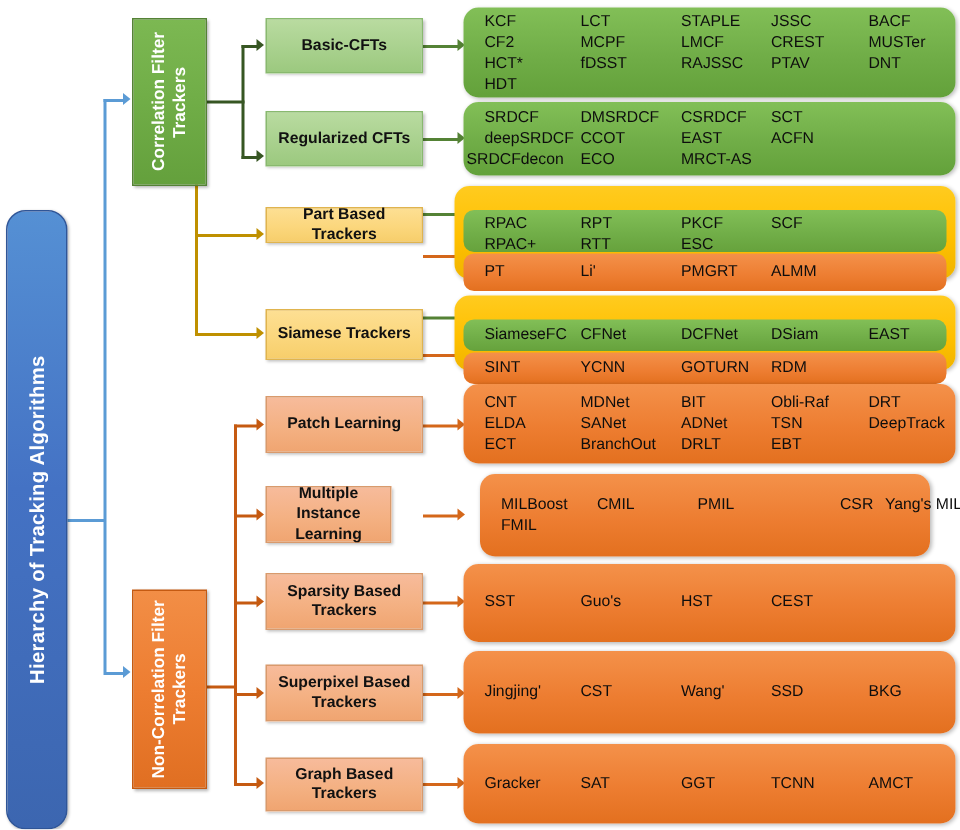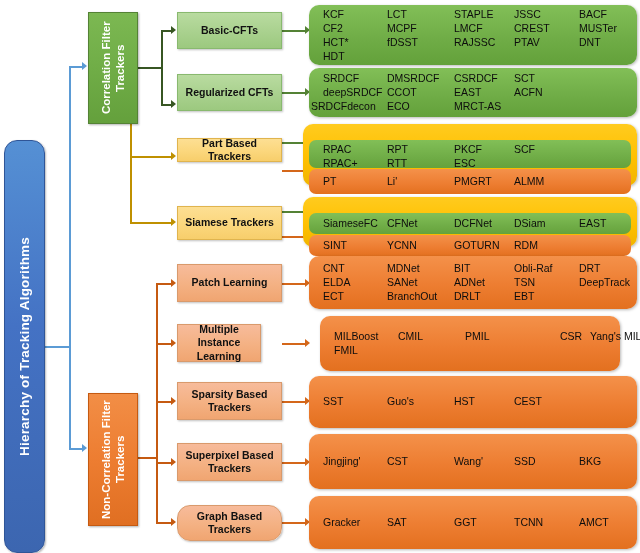--- a/index.html
+++ b/index.html
@@ -197,21 +197,21 @@
   </div>
   <div class="abs cat o" style="left:177px;top:324px;width:84px;height:38px;">
     <span>Multiple Instance Learning</span>
   </div>
   <div class="abs cat o" style="left:177px;top:382px;width:105px;height:38px;">
     <span>Sparsity Based Trackers</span>
   </div>
   <div class="abs cat o" style="left:177px;top:443px;width:105px;height:38px;">
     <span>Superpixel Based Trackers</span>
   </div>
-  <div class="abs cat o" style="left:177px;top:505px;width:105px;height:36px;border-radius:13px;">
+  <div class="abs cat o" style="left:177px;top:505px;width:105px;height:36px;">
     <span>Graph Based Trackers</span>
   </div>
 
   <div class="abs panel green" style="left:309px;top:5px;width:328px;height:60px;">
     <div class="grid">
         <div class="cell" style="left: 14px; top: 3px;">KCF</div>
         <div class="cell" style="left: 78px; top: 3px;">LCT</div>
         <div class="cell" style="left: 145px; top: 3px;">STAPLE</div>
         <div class="cell" style="left: 205px; top: 3px;">JSSC</div>
         <div class="cell" style="left: 270px; top: 3px;">BACF</div>

